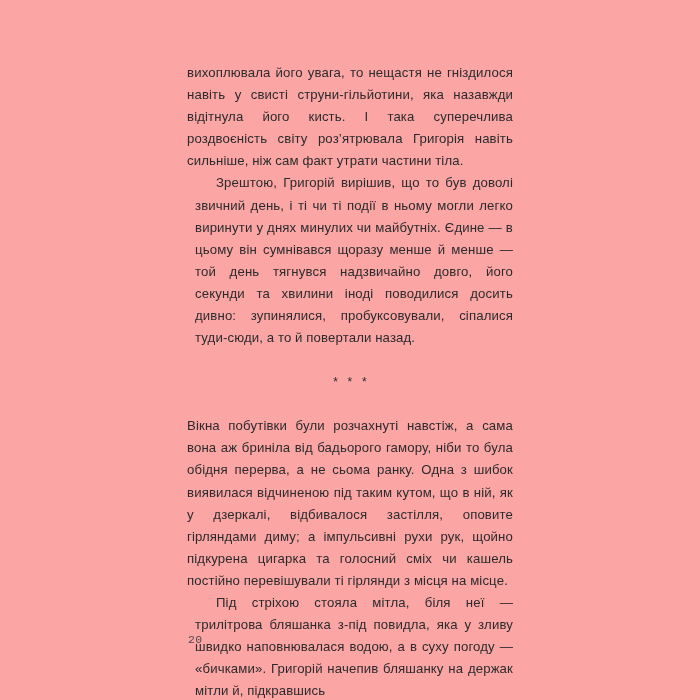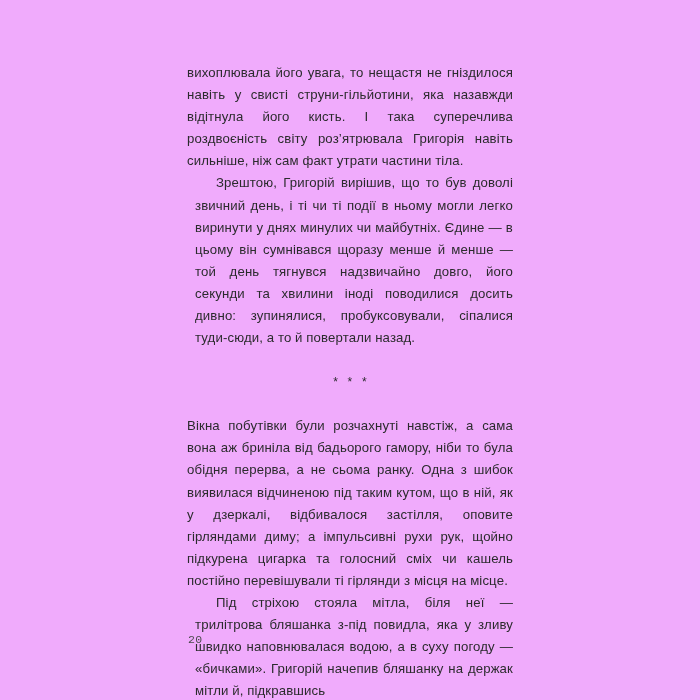--- a/index.html
+++ b/index.html
@@ -10,21 +10,21 @@
     width: 700px;
     height: 700px;
     background: #ffffff;
     font-family: "Liberation Sans", sans-serif;
     overflow: hidden;
   }
   .page {
     position: relative;
     width: 700px;
     height: 700px;
-    background: #f0abfc;
+    background: #fca5a5;
   }
   .text-block {
     position: absolute;
     left: 187px;
     top: 62px;
     width: 326px;
   }
   p.para {
     margin: 0;
     font-size: 13.2px;

